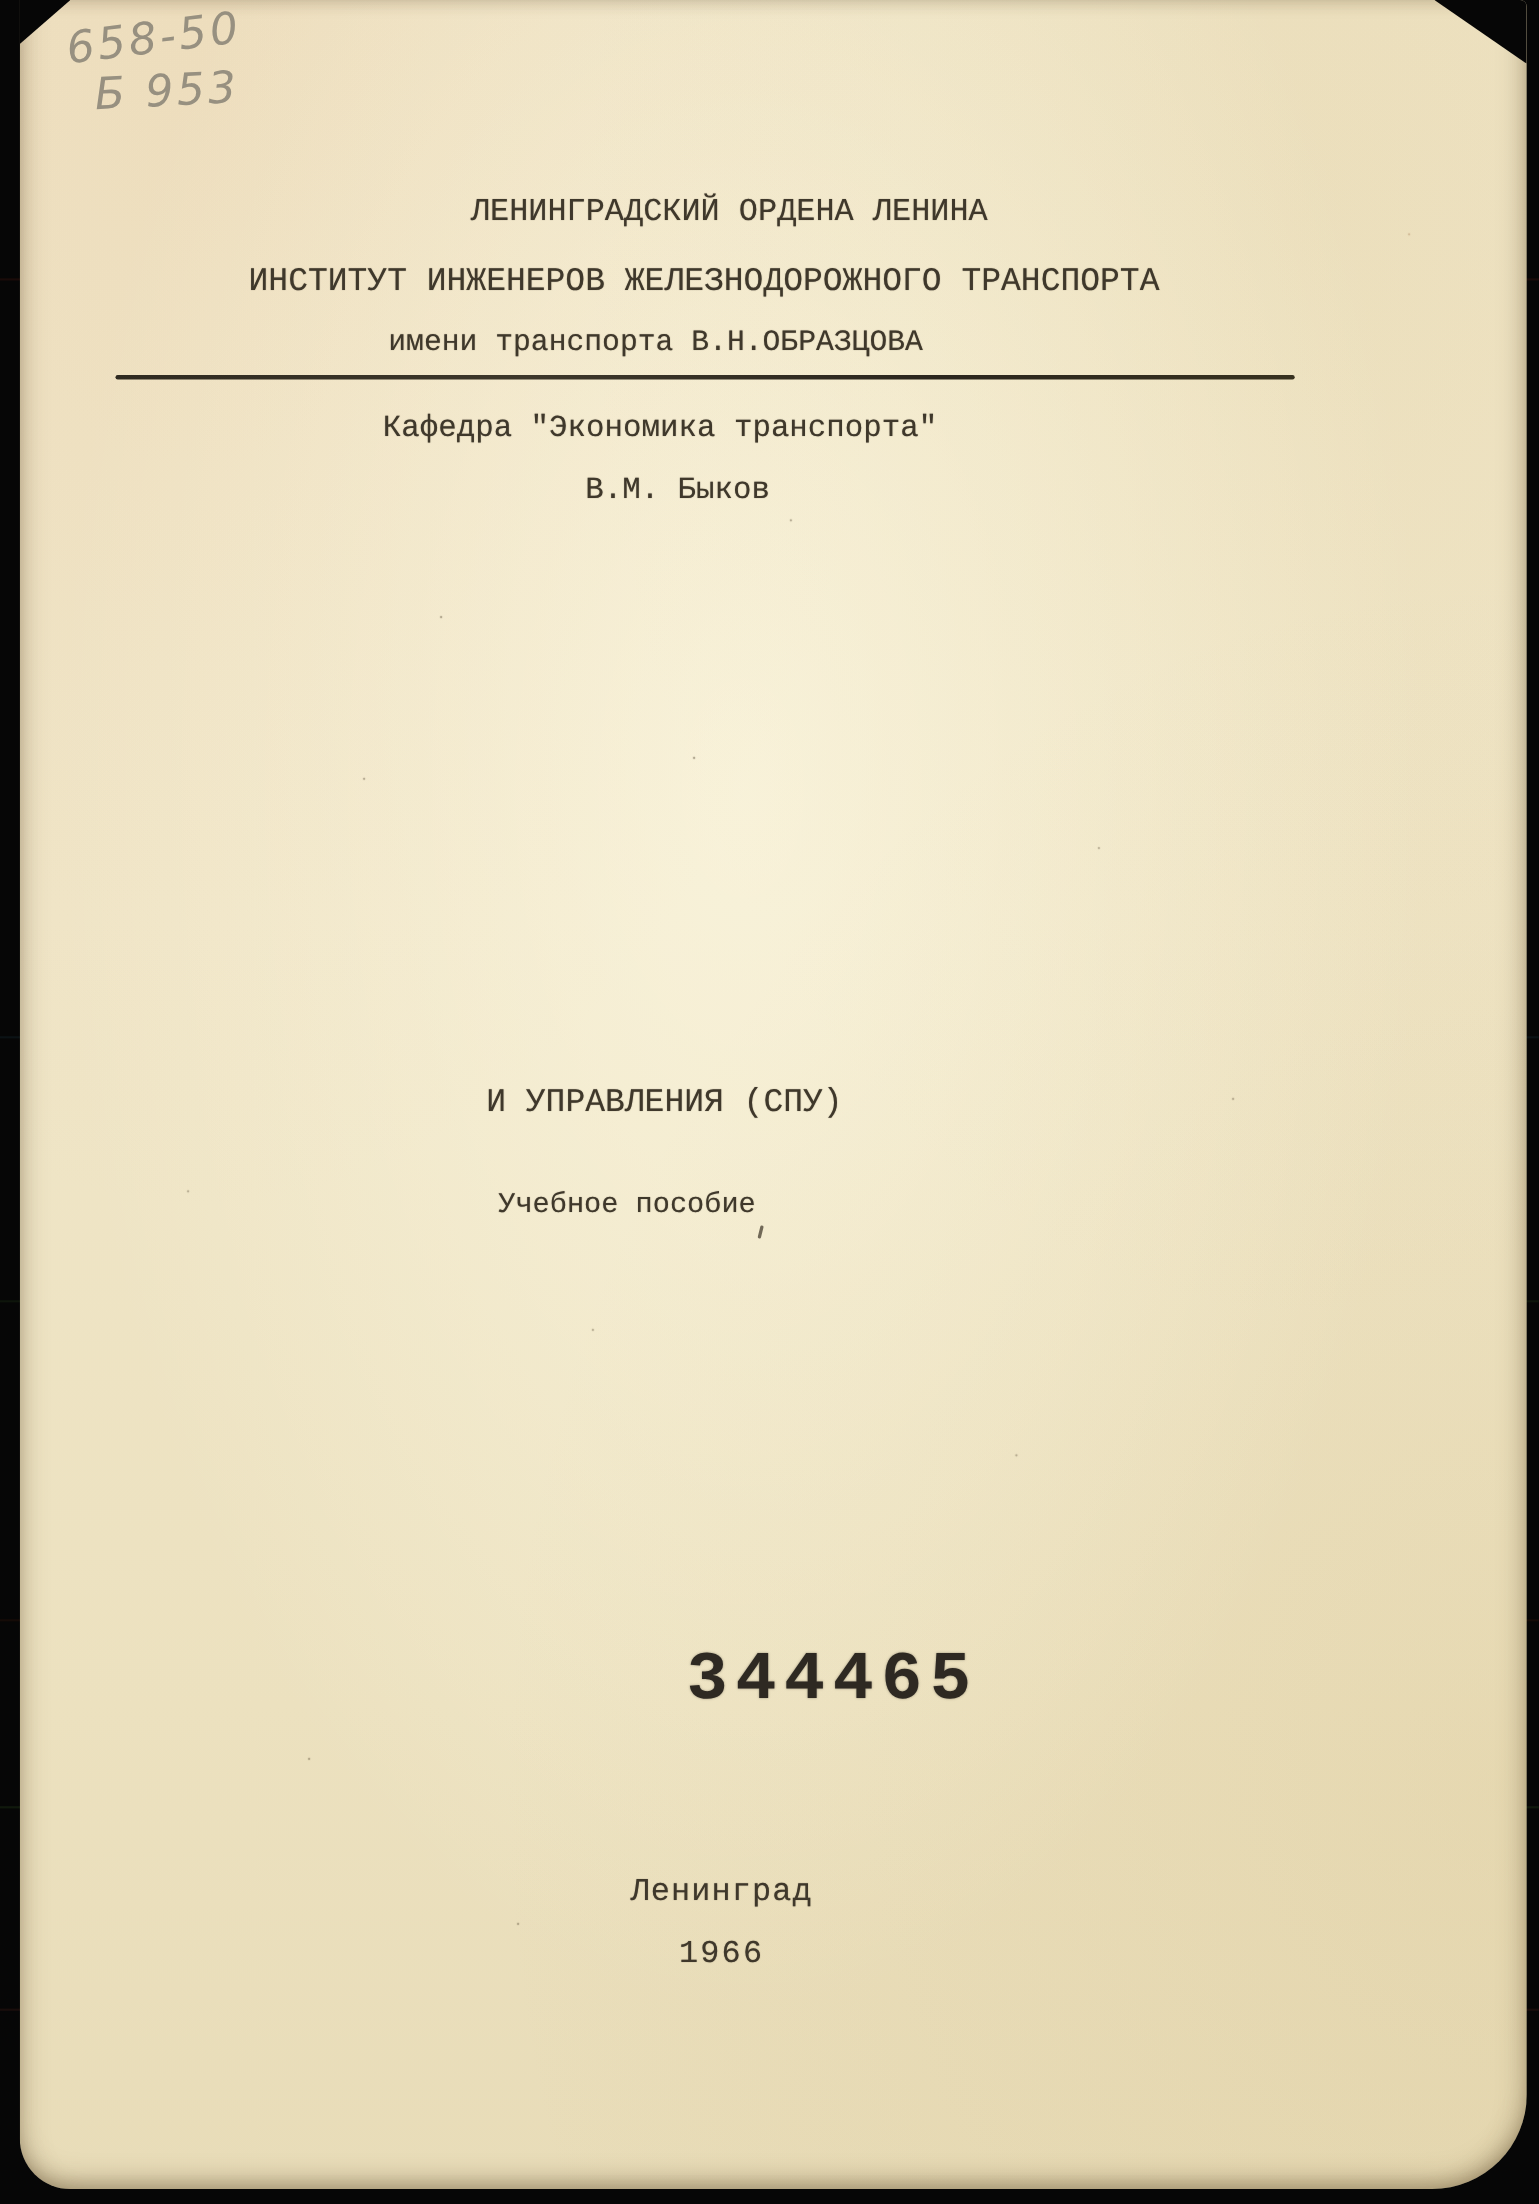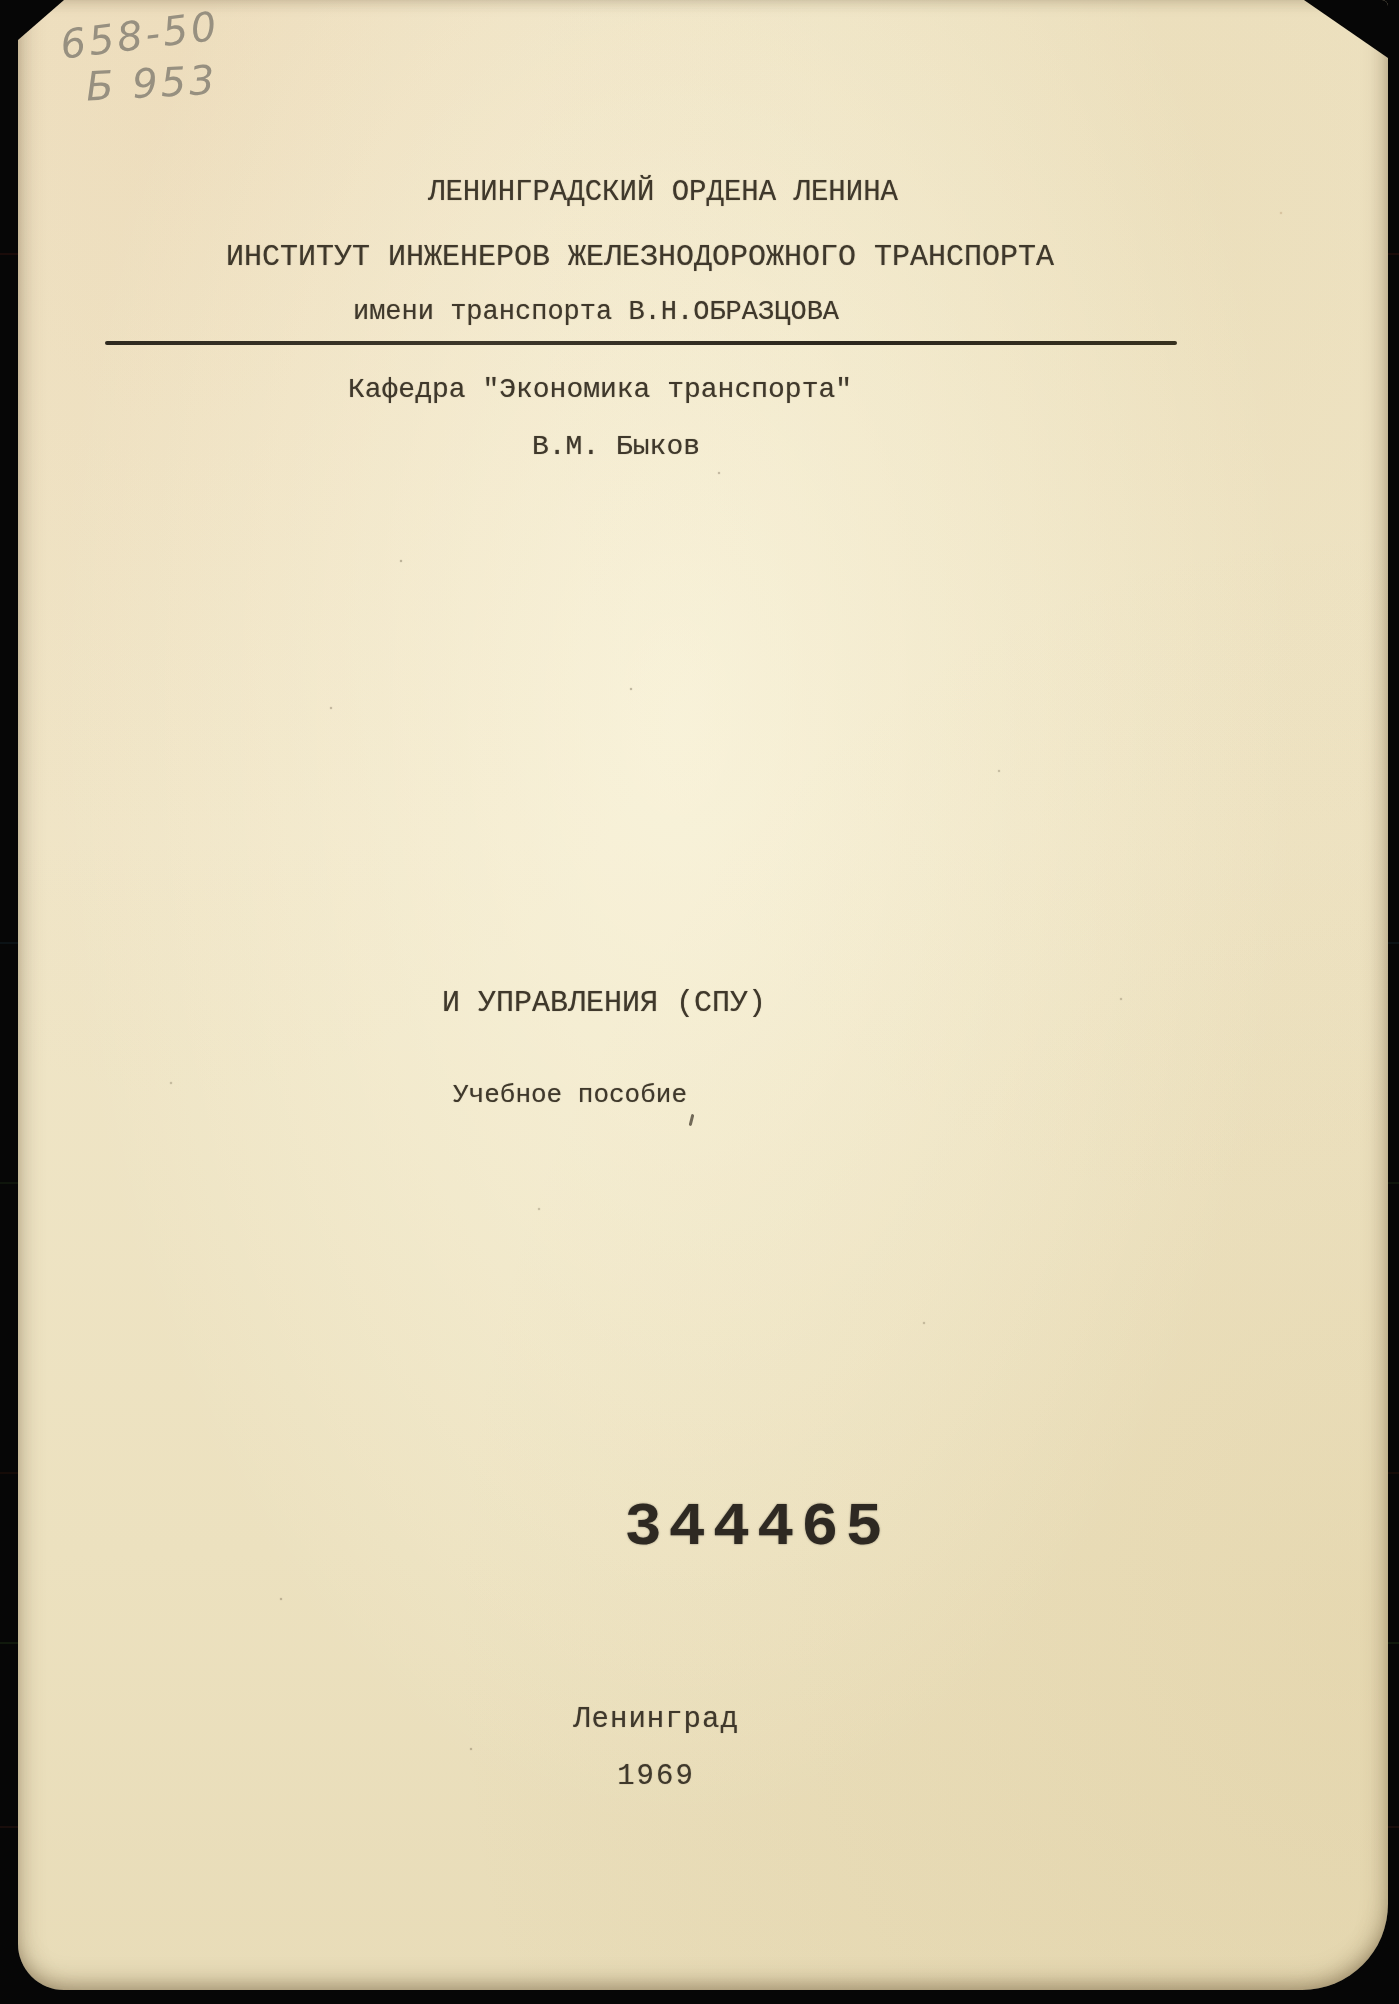--- a/index.html
+++ b/index.html
@@ -118,17 +118,17 @@
   <div class="tw dept">Кафедра "Экономика транспорта"</div>
   <div class="tw author">В.М. Быков</div>
 
   <div class="tw title2">И УПРАВЛЕНИЯ (СПУ)</div>
   <div class="tw subtitle">Учебное пособие</div>
   <div class="ink-tick"></div>
 
   <div class="tw stamp">344465</div>
 
   <div class="tw city">Ленинград</div>
-  <div class="tw year">1969</div>
+  <div class="tw year">1966</div>
 
   <div class="corner-tl"></div>
   <div class="corner-tr"></div>
 </div>
 
 </body></html>

